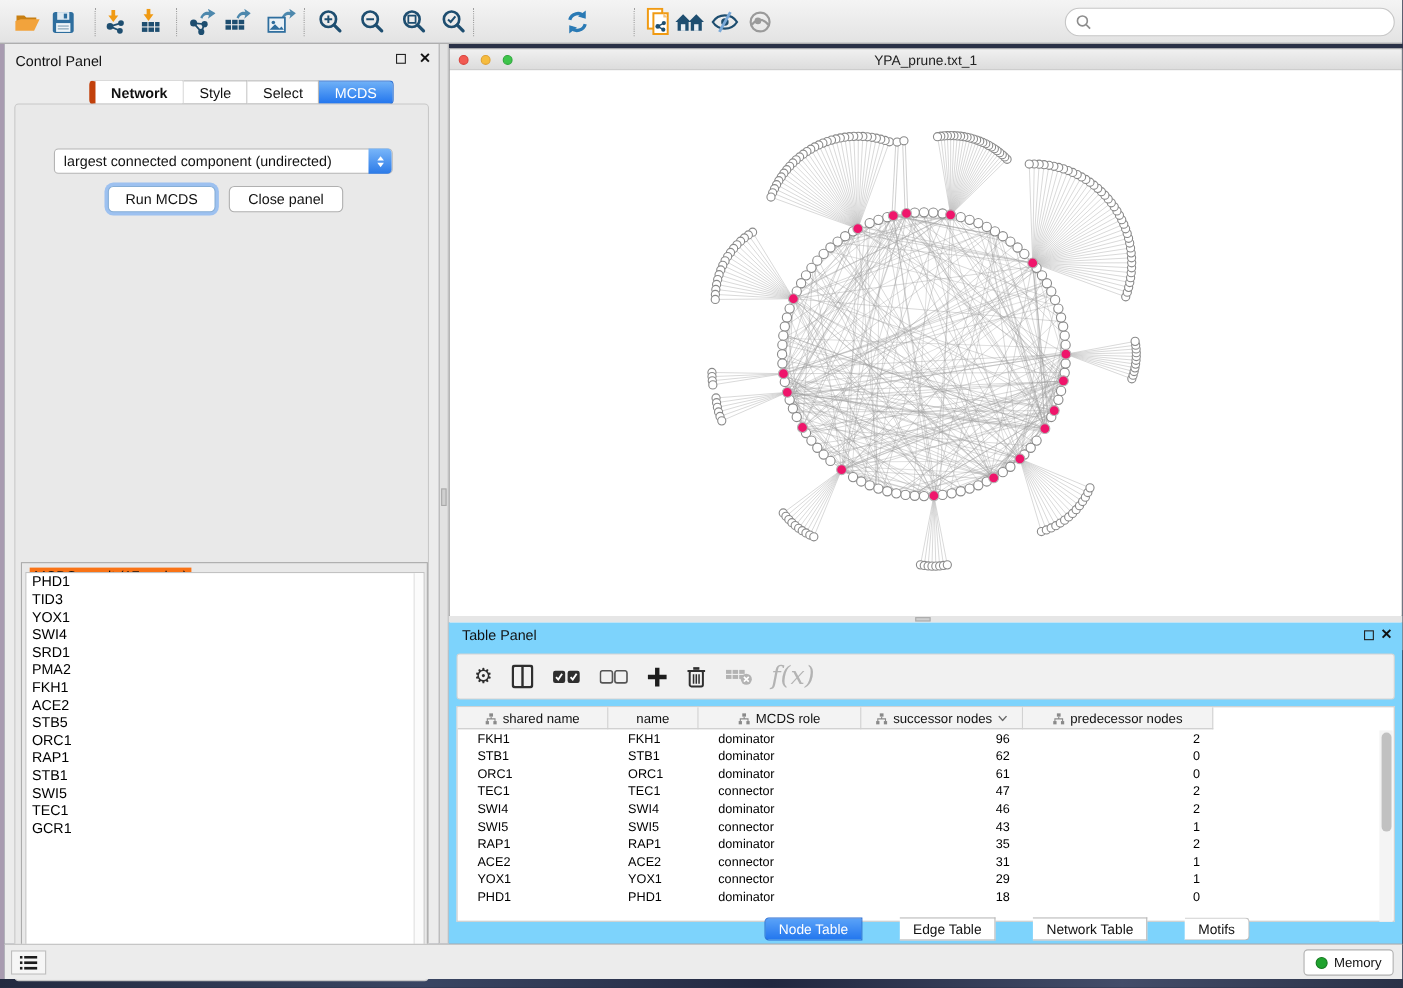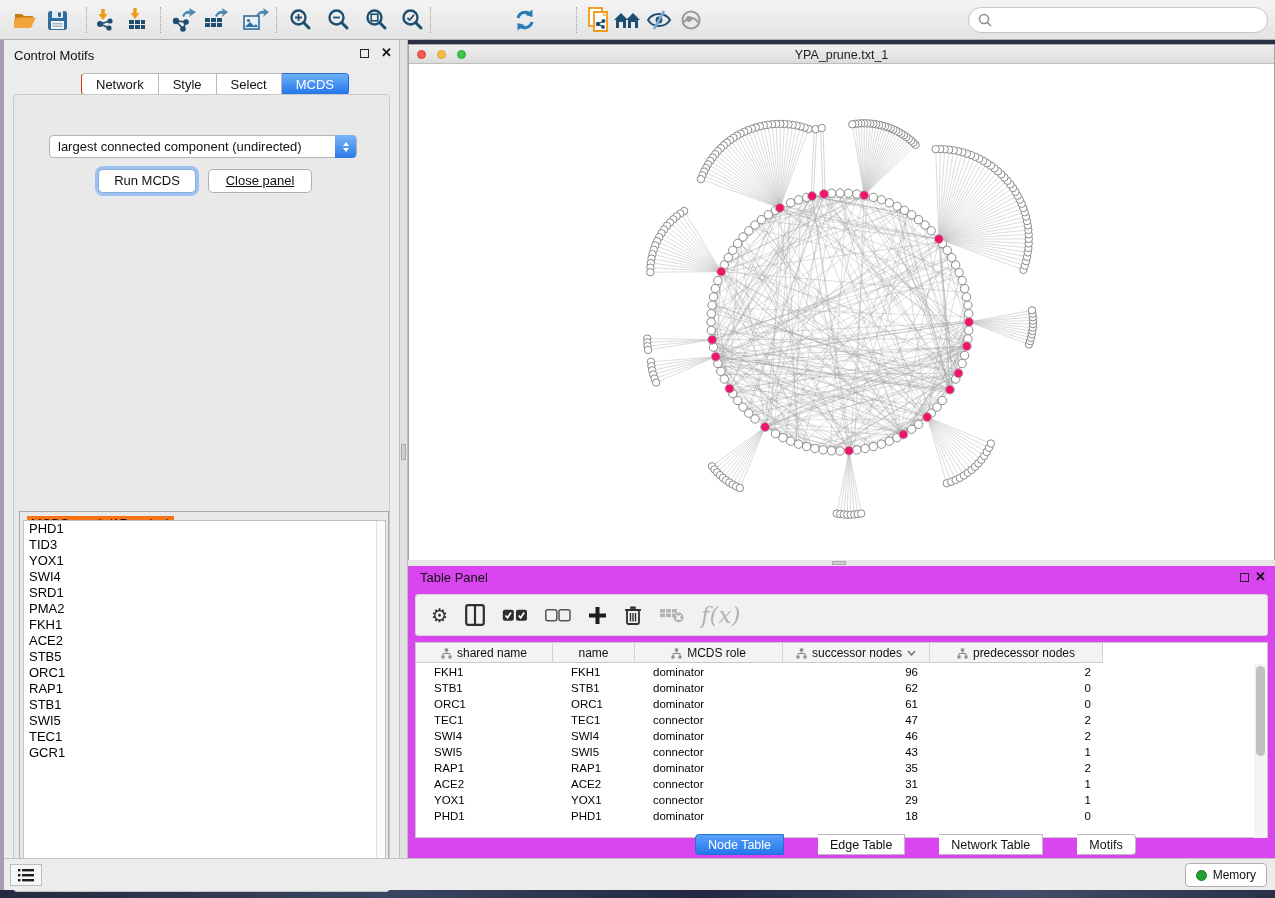--- a/index.html
+++ b/index.html
@@ -23,36 +23,36 @@
 
   
   #control-panel { left:4px; top:40px; width:395px; height:818px; background:#ececec; }
   #cp-header { position:absolute; left:0; top:0; width:100%; height:26px; }
   #cp-title { position:absolute; left:10px; top:8px; font-size:13px; color:#111; }
   .win-min { position:absolute; top:9px; width:9px; height:9px; border:1.5px solid #222; background:transparent; }
   .win-close { position:absolute; top:4px; font-size:13px; font-weight:bold; color:#111; line-height:17px; }
   #cp-tabbar { position:absolute; left:77px; top:33px; height:22px; display:flex; }
   .cp-tab { height:22px; padding:0 14px; font-size:13px; line-height:21px; background:#fff;
     border:1px solid #b9b9b9; border-left:none; color:#111; }
-  .cp-tab:first-child { border-left:1px solid #c2410c; border-radius:4px 0 0 4px; }
+  .cp-tab:first-child { border-left:6px solid #c2410c; border-radius:4px 0 0 4px;font-weight:bold; }
   .cp-tab:last-child { border-radius:0 4px 4px 0; }
   .cp-tab.selected { background:linear-gradient(#6fb1f7,#2376ee); border-color:#2a6fd4; color:#fff; }
   #cp-content { position:absolute; left:9px; top:54px; width:377px; height:798px;
     background:#e9e9e9; border:1px solid #c8c8c8; border-radius:4px; }
   #opt-label { position:absolute; left:0; top:20px; width:100%; text-align:center; font-size:13px; color:#111; }
   #opt-select { position:absolute; left:35px; top:40px; width:308px; height:23px; background:#fff;
     border:1px solid #b4b4b4; border-radius:4px; font-size:13px; line-height:21px; padding-left:8px; color:#111; }
   #opt-stepper { position:absolute; right:0; top:-1px; width:21px; height:23px; border-radius:0 4px 4px 0;
     background:linear-gradient(#79b6f9,#2b7ae8); display:flex; flex-direction:column; align-items:center; justify-content:center; gap:2px; }
   .chev-up { width:0; height:0; border-left:3.5px solid transparent; border-right:3.5px solid transparent; border-bottom:4.5px solid #fff; }
   .chev-down { width:0; height:0; border-left:3.5px solid transparent; border-right:3.5px solid transparent; border-top:4.5px solid #fff; }
   .cp-btn { position:absolute; top:74px; height:24px; background:#fff; border:1px solid #b0b0b0;
     border-radius:5px; font-size:13px; color:#111; text-align:center; line-height:22px; }
   #run-btn { left:84px; width:98px; box-shadow:0 0 0 3px rgba(106,167,245,.6); border-color:#86aed6; }
-  #close-btn { left:194px; width:104px;text-decoration:underline; }
+  #close-btn { left:194px; width:104px; }
   #result-group { position:absolute; left:5px; top:416px; width:370px; height:368px; border:1px solid #ababab; }
   #result-legend { position:absolute; left:7px; top:-8px; background:#f97316; padding:0 4px; font-size:13px; color:#111;margin-top:12px; }
   #result-list { position:absolute; left:3px; top:8px; width:363px; height:356px; background:#fff;
     border:1px solid #c2c2c2; overflow:hidden; }
   #result-scroll { position:absolute; right:0; top:0; width:9px; height:100%; background:#fbfbfb; border-left:1px solid #e0e0e0; }
   .result-item { font-size:13px; line-height:16px; padding-left:5px; color:#000; }
 
   
   #v-splitter { left:399px; top:40px; width:9px; height:818px; background:#e2e2e2; border-left:1px solid #bdbdbd; border-right:1px solid #bdbdbd; }
   #v-splitter-handle { position:absolute; left:1px; top:404px; width:5px; height:16px; background:#cfcfcf; border:1px solid #a9a9a9; }
@@ -61,21 +61,21 @@
 
   
   #network-window { left:408px; top:44px; width:867px; height:547px; border:1px solid #a6a6a6; background:#fff; }
   #net-titlebar { position:absolute; left:0; top:0; width:100%; height:19px;
     background:linear-gradient(#f0f0f0,#dcdcdc); border-bottom:1px solid #bdbdbd; }
   .light { position:absolute; top:5px; width:9px; height:9px; border-radius:50%; }
   #net-title { position:absolute; left:0; top:3px; width:100%; text-align:center; font-size:12.5px; color:#222; }
   #net-canvas { position:absolute; left:0; top:19px; width:865px; height:495px; background:#fff; }
 
   
-  #table-panel { left:408px; top:566px; width:867px; height:292px; background:#d946ef; }
+  #table-panel { left:408px; top:566px; width:867px; height:292px; background:#7dd3fc; }
   #tp-title { position:absolute; left:12px; top:4px; font-size:13px; color:#111; }
   #tp-toolbar { position:absolute; left:7px; top:28px; width:853px; height:42px; background:#f1f1f1;
     border:1px solid #d4d4d4; border-radius:3px; display:flex; align-items:center; gap:17px; padding-left:15px; }
   #tp-table { position:absolute; left:7px; top:76px; width:853px; height:196px; background:#fff; border:1px solid #c9c9c9; }
   #tp-header { position:absolute; left:0; top:0; height:20px; display:flex; background:#f3f3f3; border-bottom:1px solid #c9c9c9; }
   .th { height:20px; display:flex; align-items:center; justify-content:center; gap:5px;
     border-right:1px solid #d2d2d2; font-size:12px; color:#111; }
   #tp-rows { position:absolute; left:0; top:21px; width:838px; }
   .tr { display:grid; grid-template-columns:137px 82px 148px 147px 173px; height:16px; align-items:center; font-size:11.5px; color:#000; }
   .td { padding-left:18px; }
@@ -251,21 +251,21 @@
       </svg>
     <input type="text" placeholder="" style="">
   </div>
 </div>
 
 <div id="desktop-left" class="abs"></div>
 <div id="desktop-bottom" class="abs"></div>
 
 <div id="control-panel" class="abs">
   <div id="cp-header">
-    <span id="cp-title">Control Motifs</span>
+    <span id="cp-title">Control Panel</span>
     <span class="win-min" style="left:356px"></span>
     <span class="win-close" style="left:377px">✕</span>
   </div>
   <div id="cp-tabbar">
     <div class="cp-tab">Network</div>
     <div class="cp-tab">Style</div>
     <div class="cp-tab">Select</div>
     <div class="cp-tab selected">MCDS</div>
   </div>
   <div id="cp-content">

